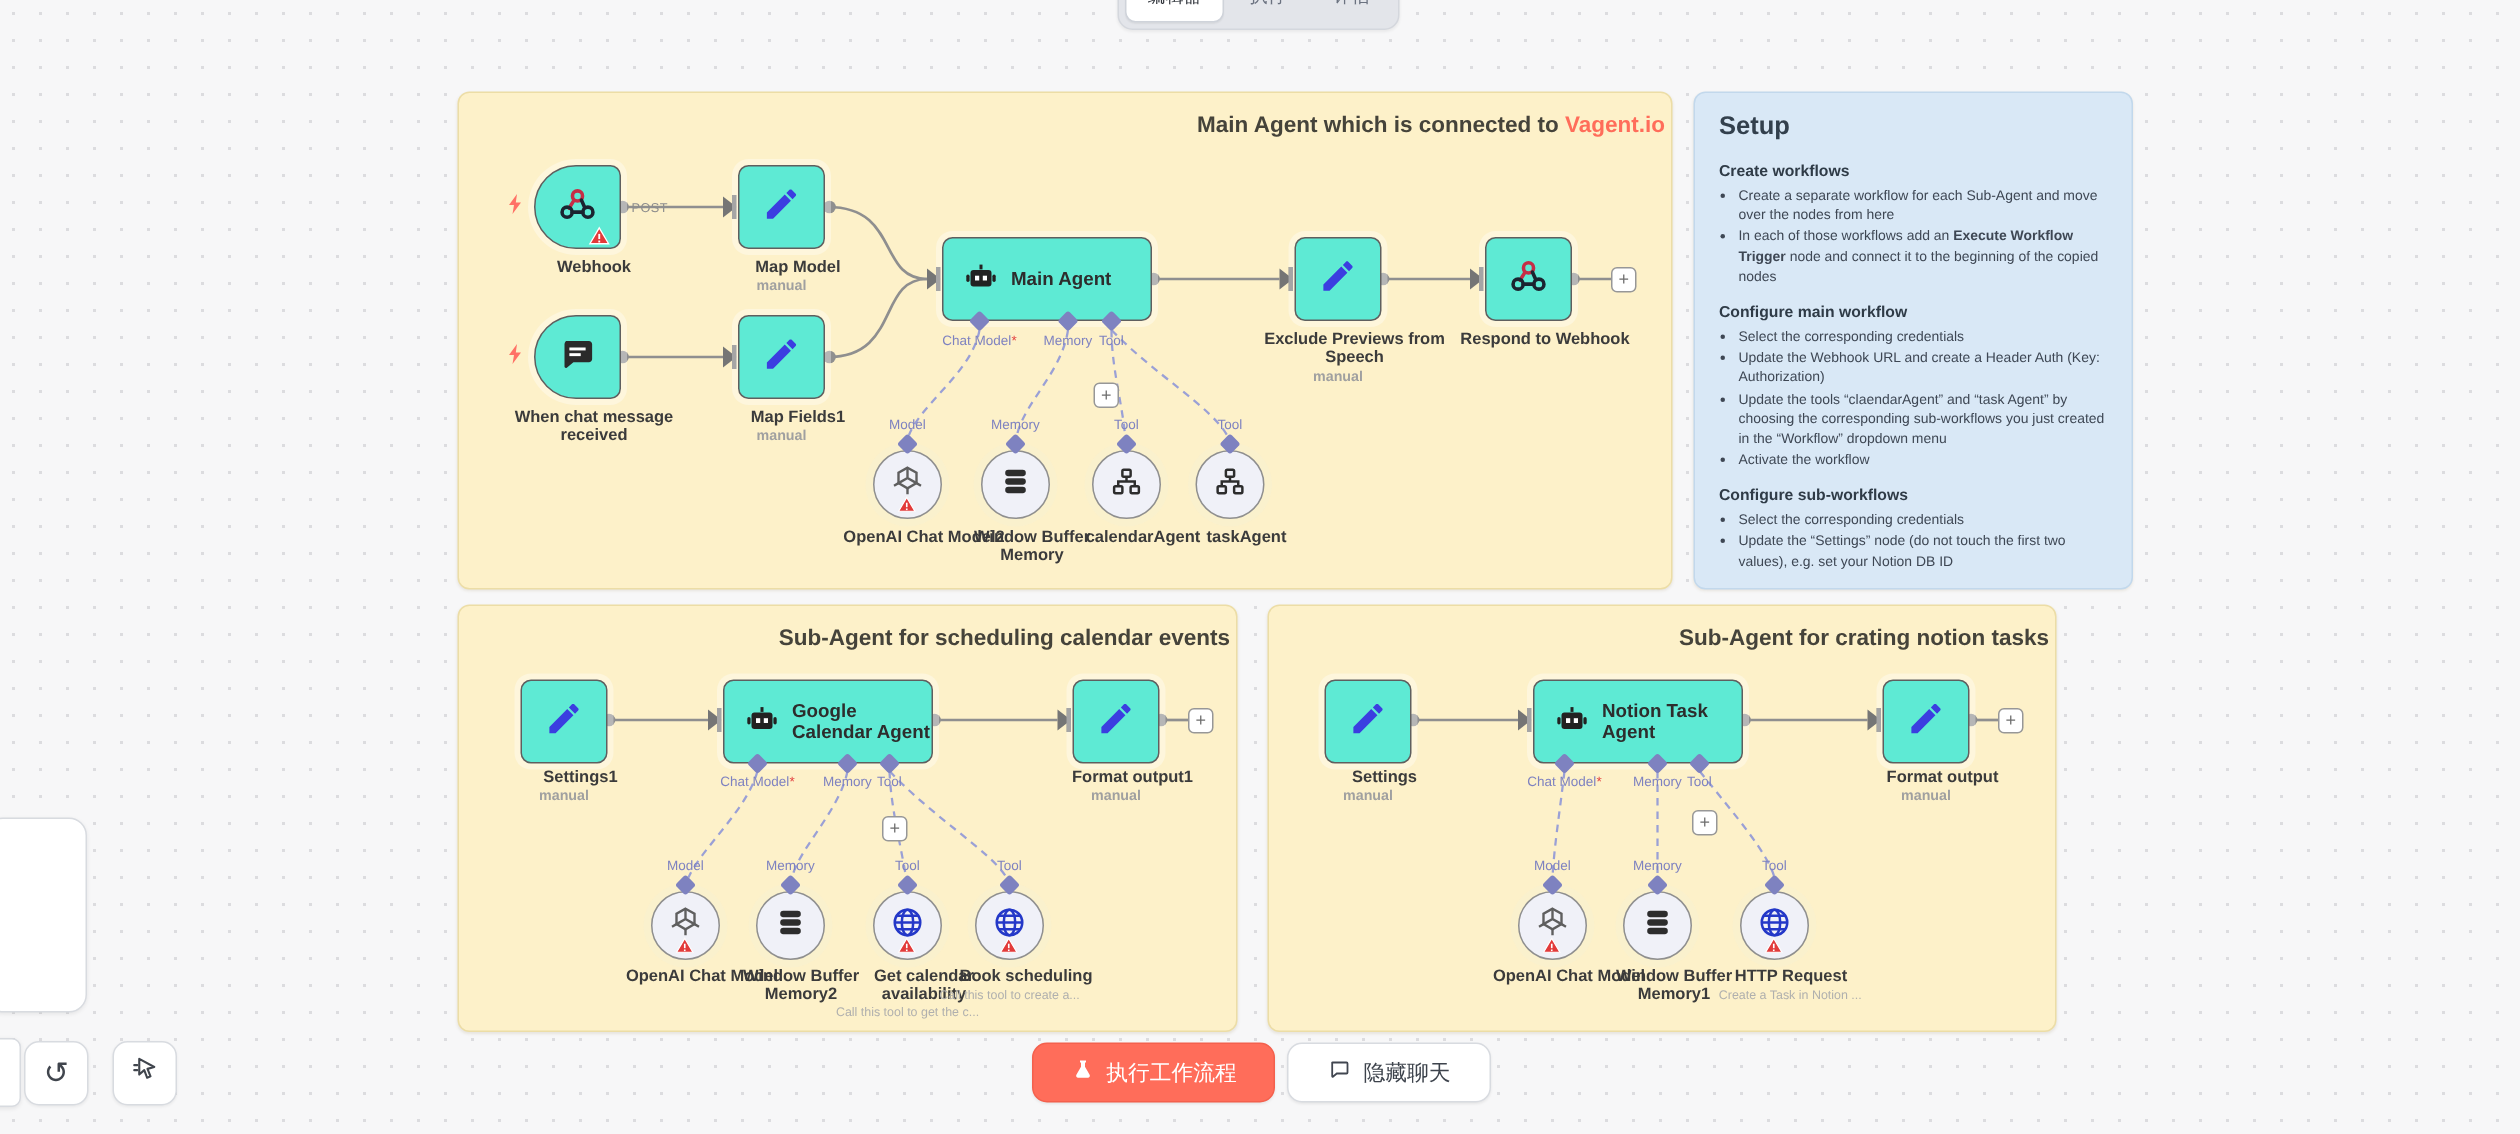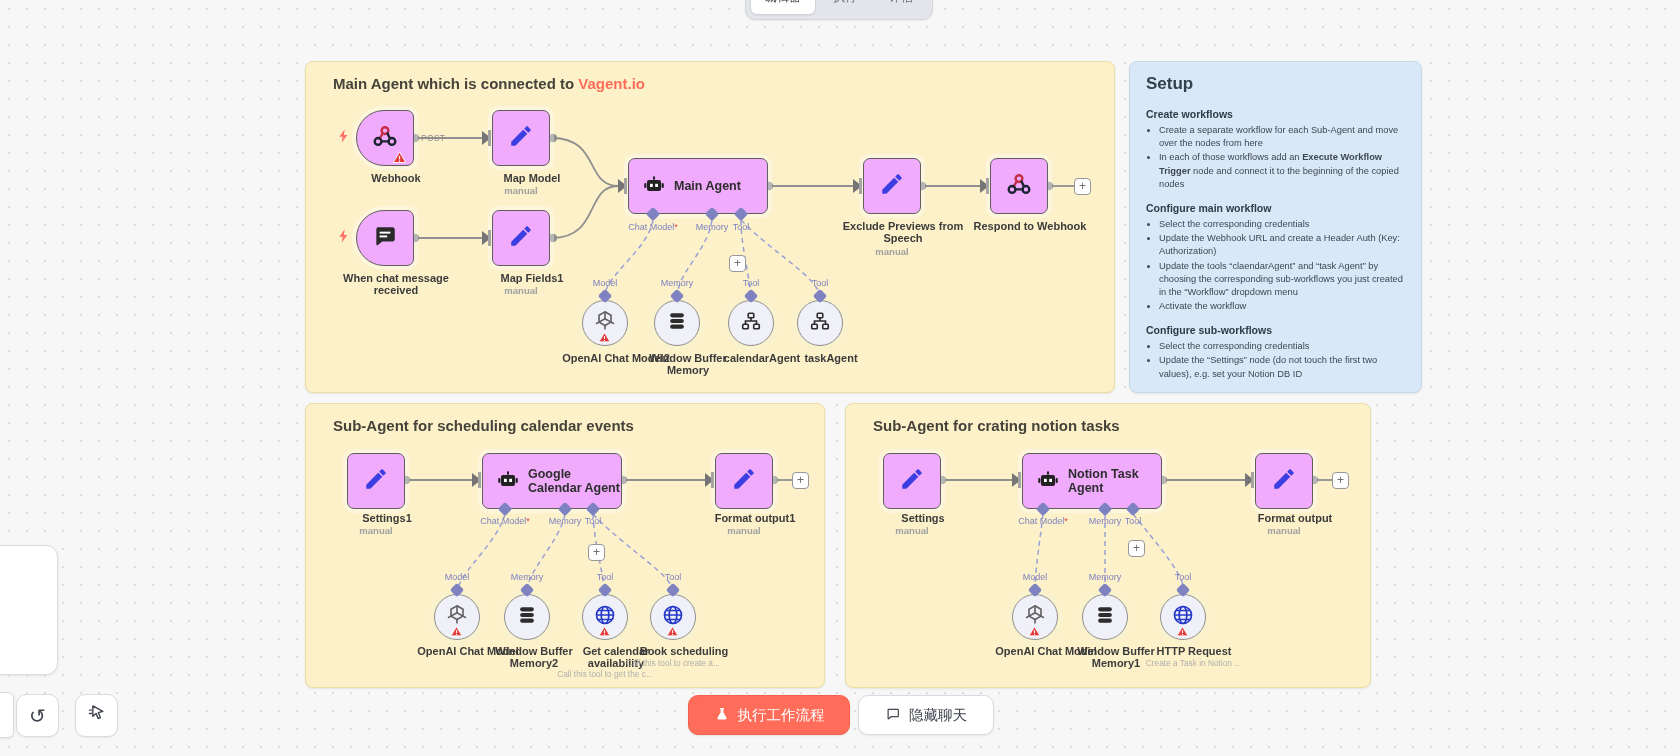--- a/index.html
+++ b/index.html
@@ -26,32 +26,32 @@
   }
   .segmented .tab.active { background:#fff; border-color:#cfd3da; color:#2f333a; box-shadow:0 1px 1px rgba(0,0,0,.05); }
 
   
   .sticky {
     position:absolute; border-radius:8px; z-index:0;
     box-shadow:0 1px 2px rgba(120,100,40,.12);
   }
   .sticky.yellow { background:#fdf1c9; border:1px solid #ecdda6; }
   .sticky.blue   { background:#d9e8f6; border:1px solid #c2d8ec; }
-  .sticky-title { font-size:15px; font-weight:700; color:#45433a; padding:13px 27px 0; }
+  .sticky-title { font-size:15px; font-weight:700; color:#45433a; padding:13px 4px 0;text-align:right; }
   .sticky-title .link { color:#ff6d5a; }
 
   .setup-body { padding:4px 16px 10px; color:#3e4754; }
   .setup-body h1 { font-size:17px; font-weight:700; color:#33404d; margin:8px 0 14px; }
   .setup-body h2 { font-size:10.5px; font-weight:700; margin:11px 0 4px; color:#2f3b47; }
   .setup-body ul { margin:0; padding-left:13px; }
   .setup-body li { font-size:9.3px; line-height:1.42; margin-bottom:1px; }
 
   
   .node {
-    position:absolute; width:58px; height:56px; background:#f0abfc;
+    position:absolute; width:58px; height:56px; background:#5eead4;
     border:1.7px solid #5f5f5f; border-radius:7px; z-index:2;
     display:flex; align-items:center; justify-content:center;
     box-shadow:0 0 0 4px rgba(255,255,255,.35); cursor:pointer;
   }
   .node.trigger { border-radius:28px 7px 7px 28px; }
   .node.wide { width:140px; justify-content:flex-start; padding-left:13px; gap:8px; }
   .node.wide .agent-text { font-size:12.5px; font-weight:600; color:#2d2d2d; line-height:1.15; }
   .circle-node {
     position:absolute; width:46px; height:46px; border-radius:50%;
     background:#f0f1f8; border:1.5px solid #8f8f8f; z-index:2;

